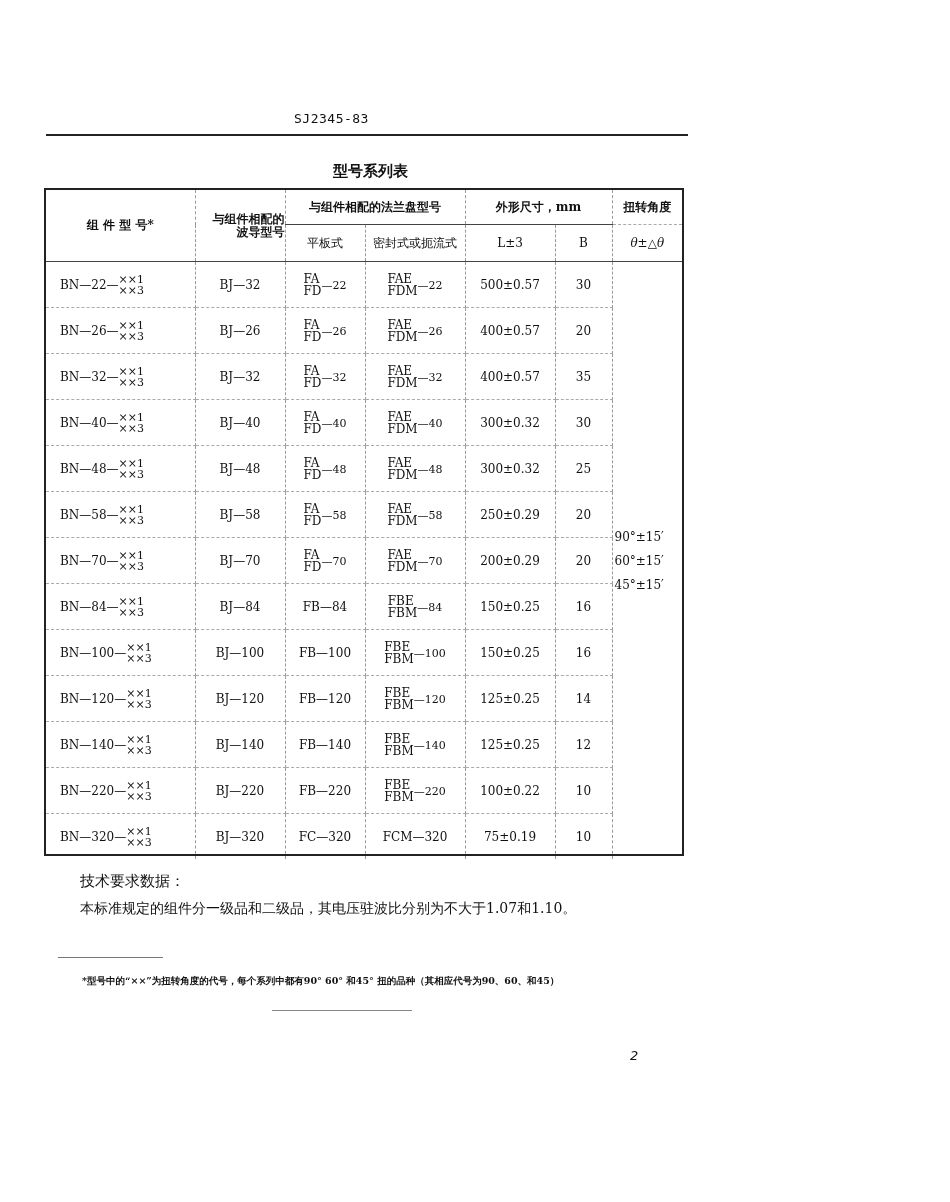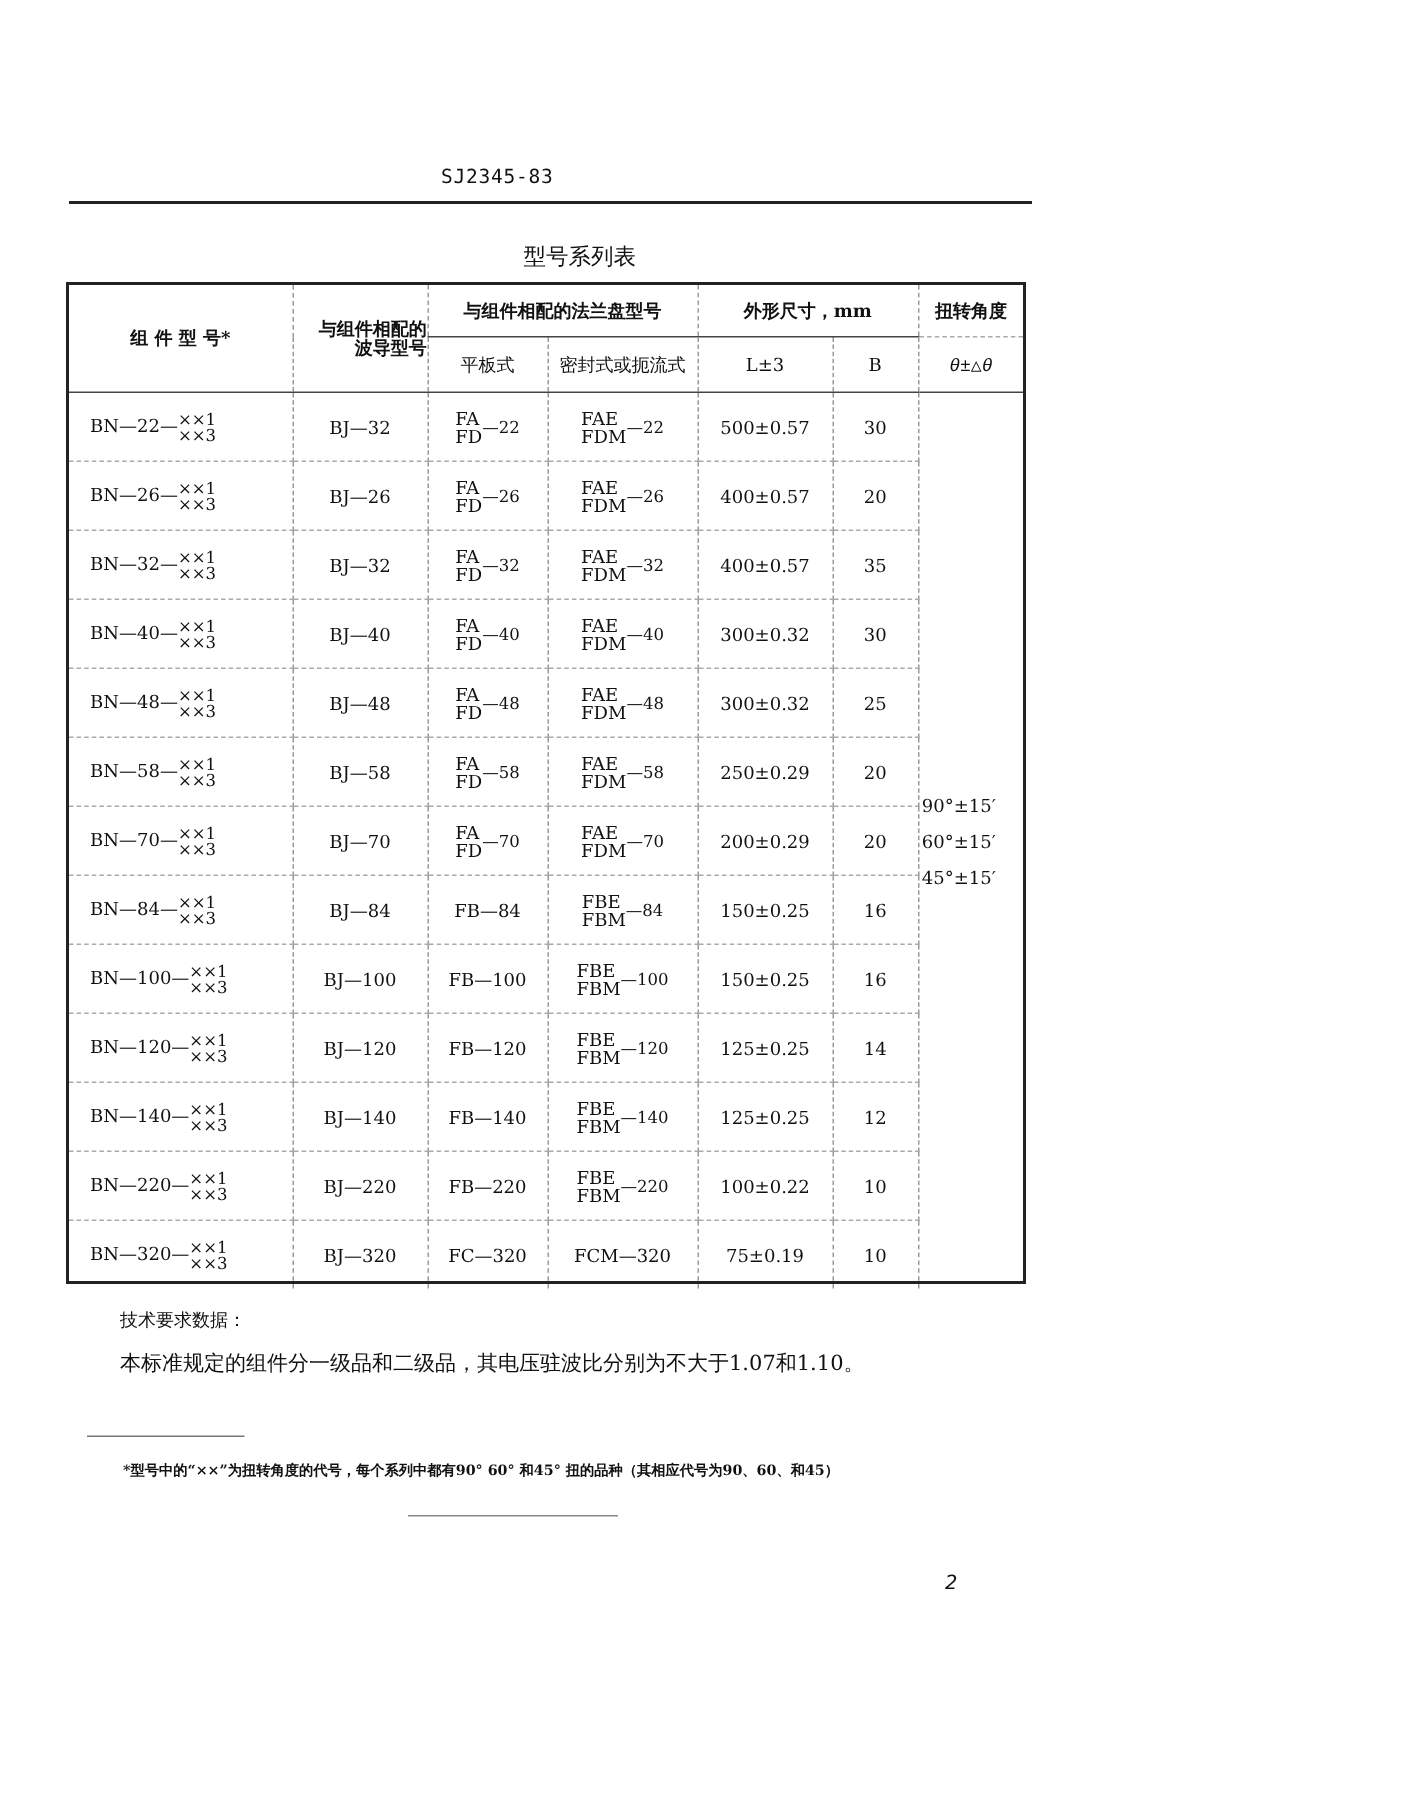--- a/index.html
+++ b/index.html
@@ -1,42 +1,42 @@
 <!DOCTYPE html>
 <html><head>
 <meta charset="utf-8">
 <style>
   html, body { margin: 0; padding: 0; background: #ffffff; }
   body { width: 950px; height: 1202px; position: relative; overflow: hidden;
          font-family: "DejaVu Serif", "Liberation Serif", serif; color: #111; }
   .doc-code { position: absolute; left: 294px; top: 111px; font-family: "DejaVu Sans Mono", monospace;
               font-size: 13px; font-weight: normal; letter-spacing: 0.5px; }
   .top-rule { position: absolute; left: 46px; top: 134px; width: 642px; height: 2px; background: #222; }
-  .table-title { position: absolute; left: 333px; top: 162px; font-size: 15px; font-weight: normal; margin-left: 16px; }
+  .table-title { position: absolute; left: 333px; top: 162px; font-size: 15px; font-weight: bold; }
   .table-wrap { position: absolute; left: 44px; top: 188px; width: 640px; height: 668px;
                 border-top: 2px solid #222; border-bottom: 2px solid #222;
                 border-left: 2px solid #222; border-right: 2px solid #222; box-sizing: border-box; }
   table { border-collapse: collapse; width: 100%; height: 100%; table-layout: fixed; }
   td, th { font-weight: normal; font-size: 12px; padding: 0; text-align: center; vertical-align: middle;
            border-right: 1px dashed #999; border-bottom: 1px dashed #aaa; }
   th { font-size: 12px; }
   thead tr.h1 th { height: 34px; font-weight: bold; }
   thead tr.h2 th { height: 36px; border-bottom: 1.5px solid #444; }
   th.span2 { border-bottom: 1.5px solid #444; }
   tbody td { height: 45px; }
   td.model { text-align: left; padding-left: 14px; }
   .stack { display: inline-block; vertical-align: middle; line-height: 11px; font-size: 11px; }
   .stack span { display: block; }
   .frac { display: inline-block; vertical-align: middle; line-height: 12px; text-align: left; font-size: 12px; }
   .frac span { display: block; }
   .suf { vertical-align: middle; font-size: 11px; }
   td.last, th.last { border-right: none; }
   td.angles { vertical-align: middle; text-align: left; padding-left: 2px; font-size: 12px; border-bottom: none; }
   td.angles div { margin: 10px 0; }
-  .req-title { position: absolute; left: 80px; top: 872px; font-size: 12px; }
+  .req-title { position: absolute; left: 80px; top: 872px; font-size: 15px; }
   .req-text { position: absolute; left: 80px; top: 900px; font-size: 14px; }
   .fn-rule { position: absolute; left: 58px; top: 957px; width: 105px; border-top: 1px solid #777; }
   .footnote { position: absolute; left: 46px; top: 969px; width: 630px; font-size: 9.5px; font-weight: bold;
               line-height: 24px; text-indent: 36px; }
   .fn-rule2 { position: absolute; left: 272px; top: 1010px; width: 140px; border-top: 1px solid #888; }
   .page-num { position: absolute; left: 630px; top: 1048px; font-size: 13px; font-style: italic;
               font-family: "DejaVu Sans", sans-serif; }
 </style>
 </head>
 <body>
@@ -62,21 +62,21 @@
       <th rowspan="2" style="border-bottom:1.5px solid #444;text-align:right;padding-left:8px;line-height:13px;">与组件相配的波导型号</th>
       <th colspan="2" class="span2">与组件相配的法兰盘型号</th>
       <th colspan="2" class="span2">外形尺寸，mm</th>
       <th class="last" style="font-weight:bold;">扭转角度</th>
     </tr>
     <tr class="h2">
       <th>平板式</th>
       <th>密封式或扼流式</th>
       <th>L±3</th>
       <th>B</th>
-      <th class="last" style="font-style:italic;font-family:Liberation Mono, monospace;">θ±△θ</th>
+      <th class="last" style="font-style:italic;">θ±△θ</th>
     </tr>
   </thead>
   <tbody>
 
     <tr>
       <td class="model"><span>BN—22—</span><span class="stack"><span>××1</span><span>××3</span></span></td>
       <td>BJ—32</td>
       <td><span class="frac"><span>FA</span><span>FD</span></span><span class="suf">—22</span></td>
       <td><span class="frac"><span>FAE</span><span>FDM</span></span><span class="suf">—22</span></td>
       <td>500±0.57</td>

